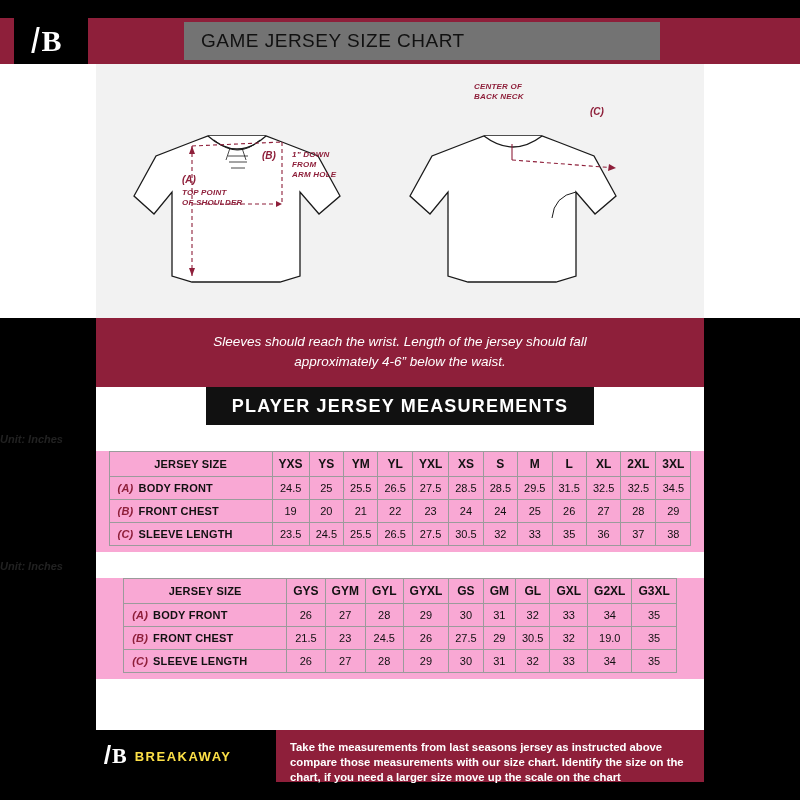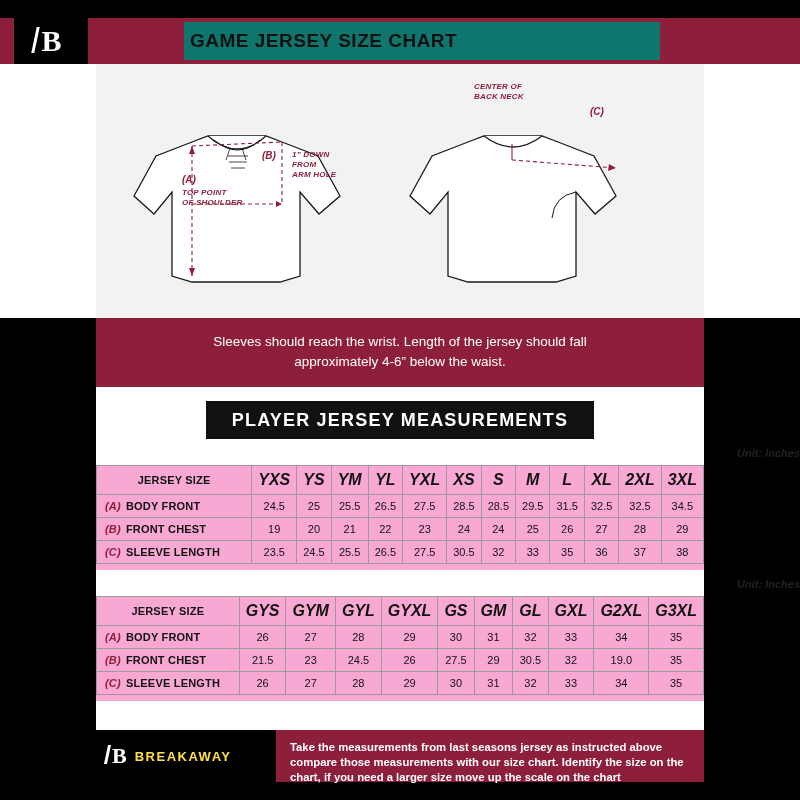--- a/index.html
+++ b/index.html
@@ -65,28 +65,28 @@
     transform: skewX(-12deg);
   }
   .header-title-wrap {
     flex: 1;
     background: #8e1f3a;
     display: flex;
     align-items: stretch;
     position: relative;
   }
   .header-title {
-    background: #0f766e;
+    background: #737373;
     margin: 4px 140px 4px 88px;
     flex: 1;
     display: flex;
     align-items: center;
-    padding-left: 6px;
+    padding-left: 17px;
     font-size: 19px;
-    font-weight: bold;
+    font-weight: normal;
     letter-spacing: 0.5px;
     color: #111;
   }
   .diagram-outer {
     position: relative;
     height: 254px;
     background: #ffffff;
   }
   .diagram-inner {
     position: absolute;
@@ -118,41 +118,41 @@
   
   .banner {
     margin: 0 96px;
     background: #8e1f3a;
     color: #fff;
     text-align: center;
     padding: 14px 40px 16px;
     font-size: 13.5px;
     line-height: 1.45;
     font-weight: 500;
+    font-style: italic;
   }
 
   
   .section-wrap {
     margin: 0 96px;
     background: #ffffff;
-    padding-top: 14px;
     text-align: center;
   }
   .section-title {
     display: inline-block;
     background: #111;
     color: #fff;
     font-size: 18px;
     font-weight: bold;
     letter-spacing: 1.2px;
     padding: 9px 26px 8px;
     font-family: "Liberation Sans", sans-serif;
   }
   .unit {
-    text-align: right;
+    text-align: left;
     font-size: 11px;
     font-weight: bold;
     font-style: italic;
     color: #222;
     margin: 8px 0 6px;
   }
 
   
   .table-wrap {
     margin: 0 96px;
@@ -180,22 +180,21 @@
     font-size: 11px;
     letter-spacing: 0.2px;
   }
   th.sizehead {
     font-weight: bold;
     text-align: center;
     letter-spacing: 0.2px;
   }
   th.colhead {
     font-weight: bold;
-    font-size: 16px;
-    font-style: italic;
+    font-size: 12px;
   }
   .tag {
     color: #8e1f3a;
     font-weight: bold;
     font-style: italic;
     margin-right: 5px;
   }
   .first-col { width: 150px; }
 
   

